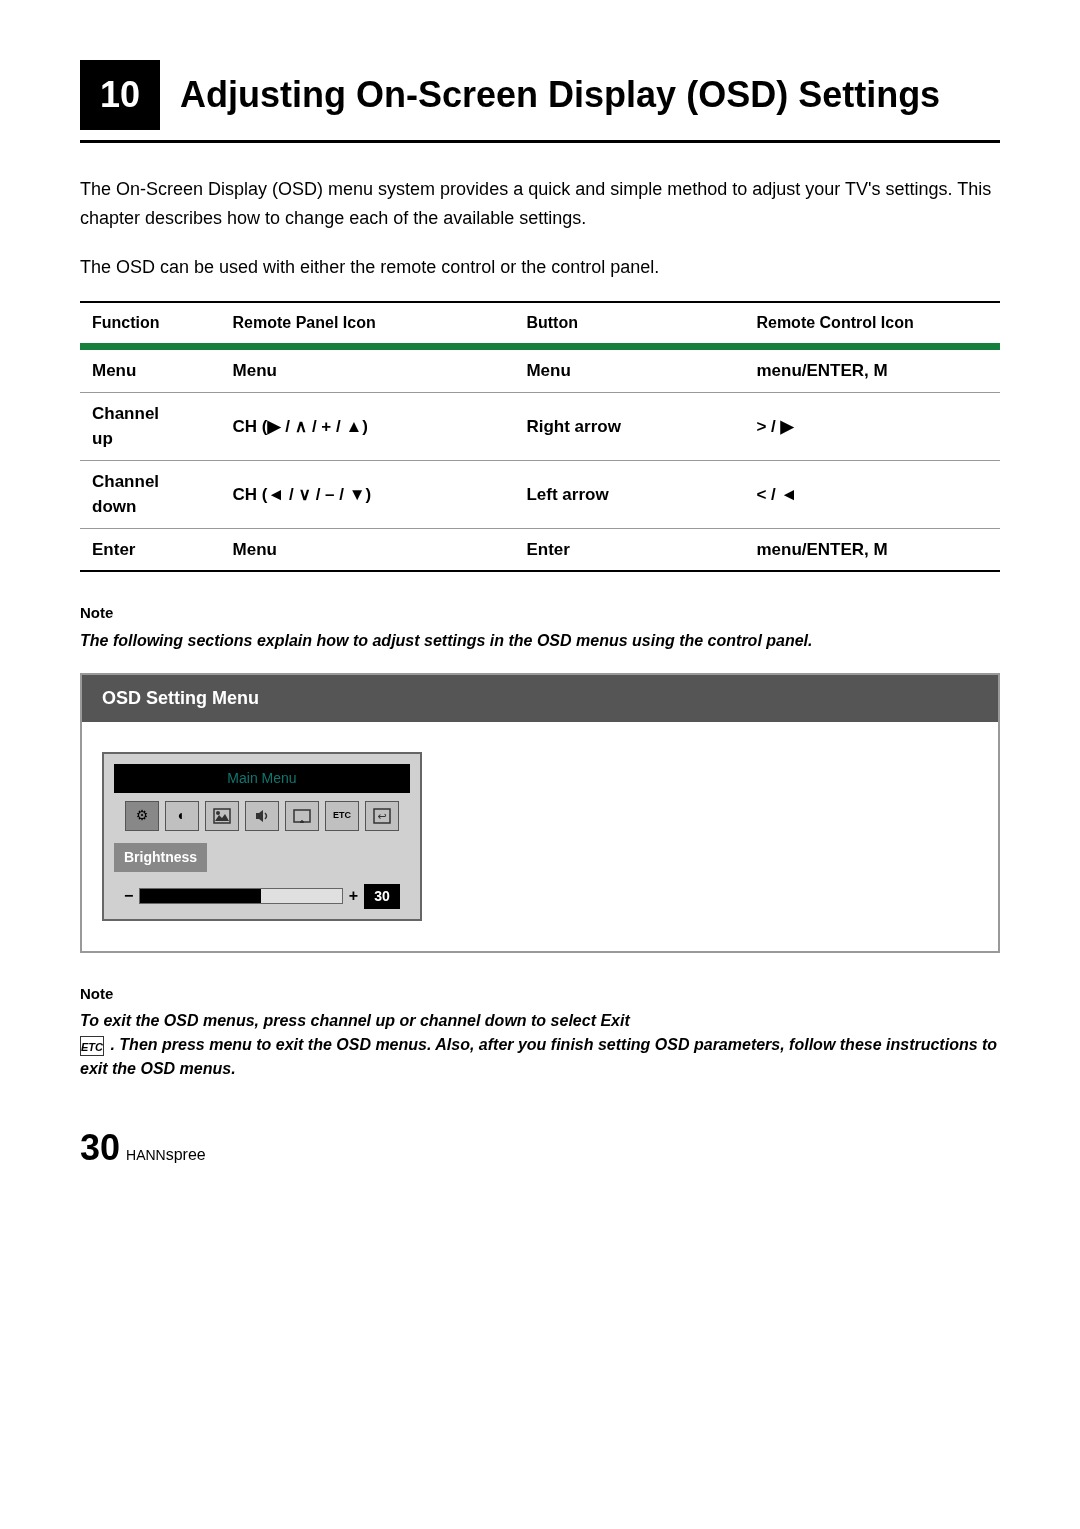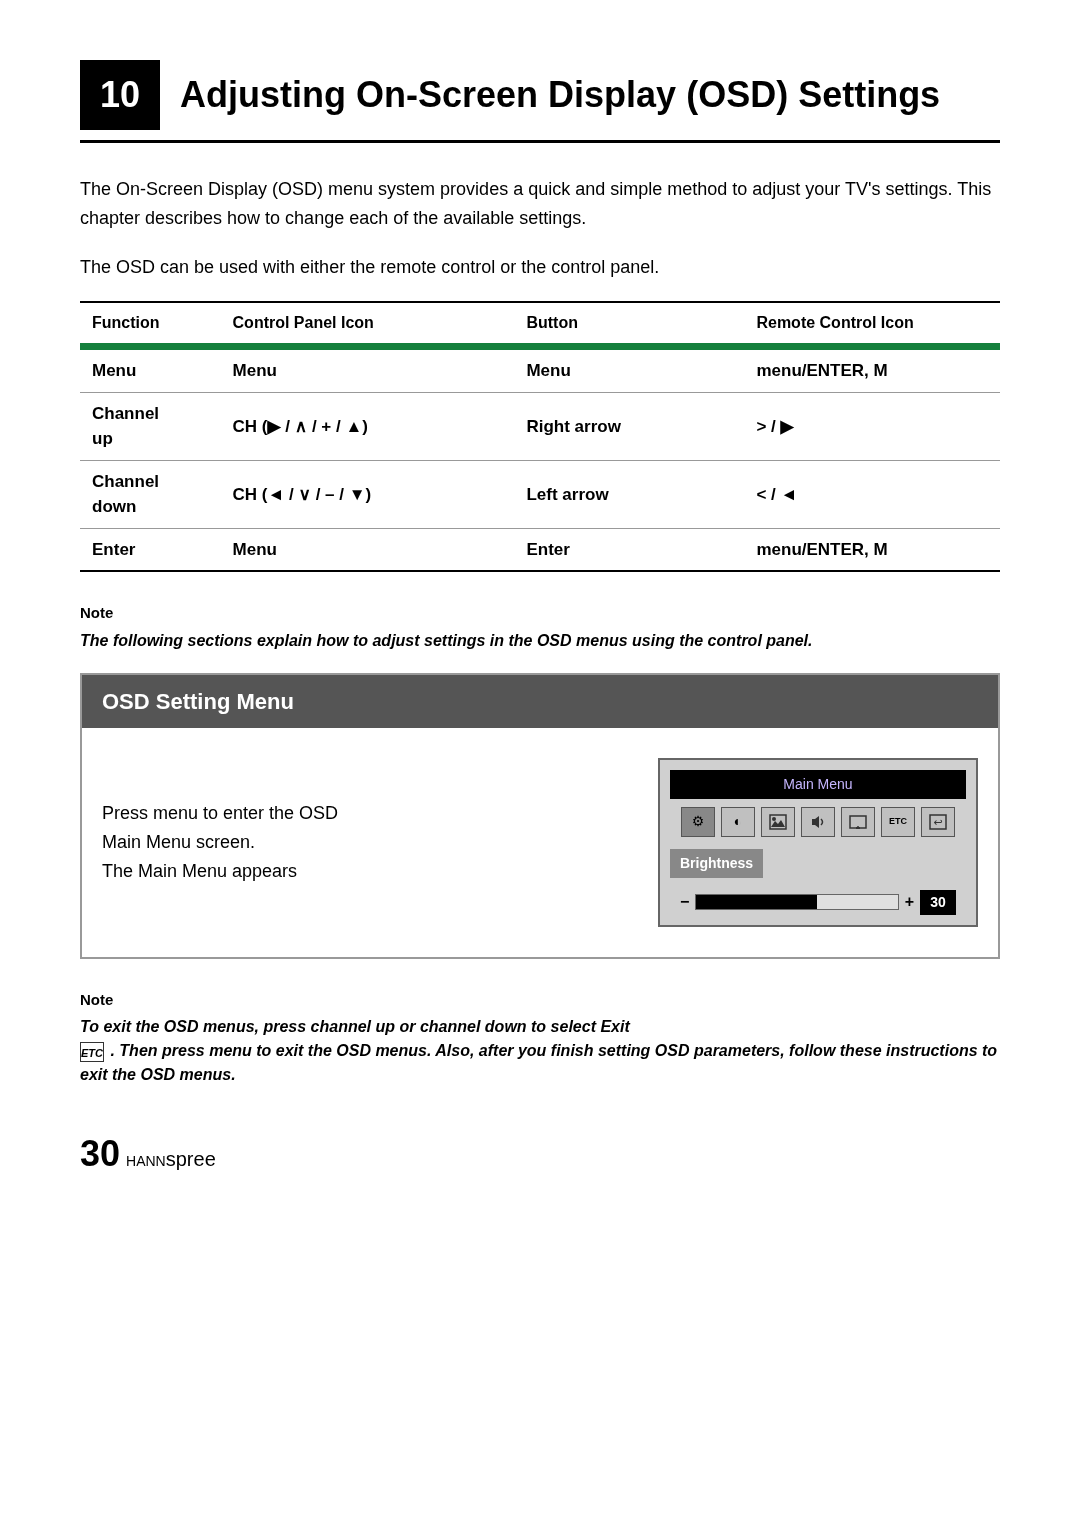--- a/index.html
+++ b/index.html
@@ -110,21 +110,21 @@
 
     
     .osd-box {
       border: 2px solid #999;
       margin-bottom: 30px;
     }
 
     .osd-box-header {
       background: #555;
       color: #fff;
-      font-size: 22px;
+      font-size: 18px;
       font-weight: bold;
       padding: 10px 20px;
     }
 
     .osd-box-content {
       display: flex;
       align-items: center;
       padding: 30px 20px;
       gap: 30px;
       min-height: 220px;
@@ -142,21 +142,21 @@
       border: 2px solid #666;
       background: #d0d0d0;
       width: 320px;
       min-height: 160px;
       padding: 10px;
       flex-shrink: 0;
     }
 
     .osd-menu-bar {
       background: #000;
-      color: #c4b5fd;
+      color: #0f766e;
       text-align: center;
       font-size: 14px;
       padding: 4px 8px;
       margin-bottom: 8px;
       font-weight: normal;
     }
 
     .osd-icons-row {
       display: flex;
       gap: 6px;
@@ -253,21 +253,21 @@
       font-size: 18px;
     }
 
     .brand-name span.hann {
       font-weight: normal;
       font-variant: small-caps;
       font-size: 14px;
     }
 
     .brand-name span.spree {
-      font-size: 20px;
+      font-size: 16px;
     }
 
     .note-icon {
       display: inline-block;
       border: 1px solid #333;
       width: 24px;
       height: 20px;
       font-size: 11px;
       text-align: center;
       line-height: 20px;
@@ -283,21 +283,21 @@
   <div class="chapter-title">Adjusting On-Screen Display (OSD) Settings</div>
 </div>
 
 <p class="body-text">The On-Screen Display (OSD) menu system provides a quick and simple method to adjust your TV's settings. This chapter describes how to change each of the available settings.</p>
 <p class="body-text">The OSD can be used with either the remote control or the control panel.</p>
 
 <table class="settings-table">
   <thead>
     <tr>
       <th class="col-function">Function</th>
-      <th class="col-control">Control Panel Icon</th>
+      <th class="col-control">Remote Panel Icon</th>
       <th class="col-button">Button</th>
       <th class="col-remote">Remote Control Icon</th>
     </tr>
   </thead>
   <tbody>
     <tr>
       <td class="bold-cell">Menu</td>
       <td class="bold-cell">Menu</td>
       <td class="bold-cell">Menu</td>
       <td class="bold-cell">menu/ENTER, M</td>
@@ -324,25 +324,20 @@
 </table>
 
 <div class="note-section">
   <div class="note-label">Note</div>
   <div class="note-text">The following sections explain how to adjust settings in the OSD menus using the control panel.</div>
 </div>
 
 <div class="osd-box">
   <div class="osd-box-header">OSD Setting Menu</div>
   <div class="osd-box-content">
-    <div class="osd-description">
-      <span>Press menu to enter the OSD</span><br>
-      <span>Main Menu screen.</span><br>
-      <span>The Main Menu appears</span>
-    </div>
 
     <div class="osd-screen">
       <div class="osd-menu-bar">Main  Menu</div>
       <div class="osd-icons-row">
         <div class="osd-icon-box active">⚙</div>
         <div class="osd-icon-box">◐</div>
         <div class="osd-icon-box">
           <svg width="18" height="16" viewBox="0 0 18 16">
             <rect x="1" y="1" width="16" height="14" fill="none" stroke="#333" stroke-width="1.5"></rect>
             <polygon points="2,13 6,7 9,10 12,6 16,13" fill="#333"></polygon>

